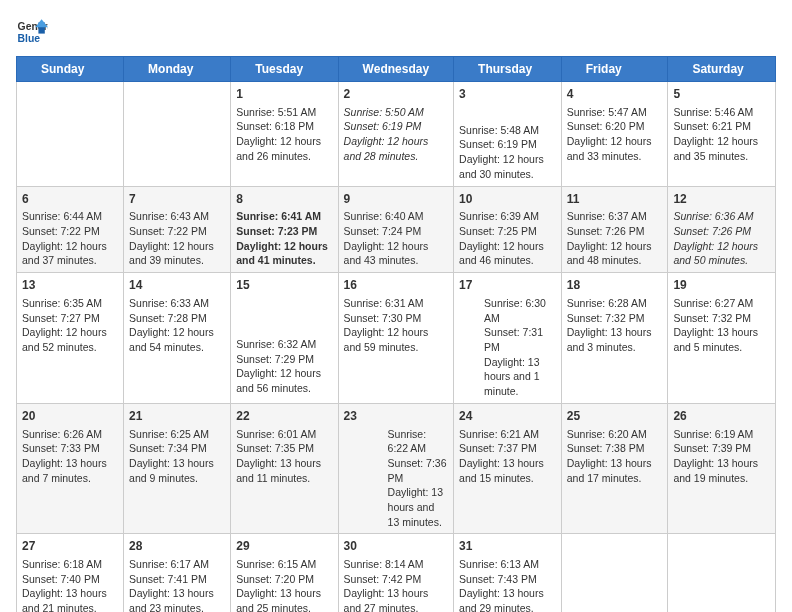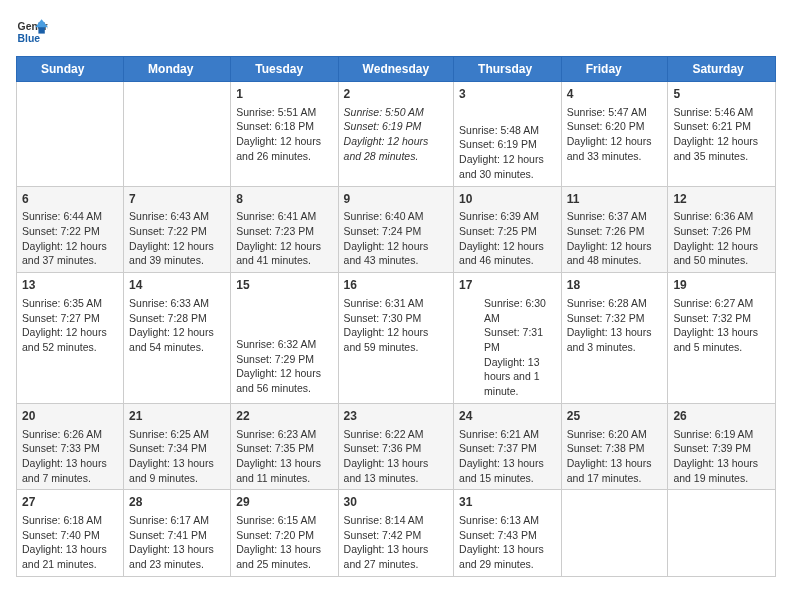--- a/index.html
+++ b/index.html
@@ -155,21 +155,21 @@
 Daylight: 12 hours and 37 minutes.</div>
         </td>
         <td>
           <span class="day-number">7</span>
           <div class="day-info" style="white-space: pre-line;">Sunrise: 6:43 AM
 Sunset: 7:22 PM
 Daylight: 12 hours and 39 minutes.</div>
         </td>
         <td>
           <span class="day-number">8</span>
-          <div class="day-info" style="white-space: pre-line;">Sunrise: 6:41 AM
+          <div class="day-info" style="white-space: pre-line; font-weight: bold;">Sunrise: 6:41 AM
 Sunset: 7:23 PM
 Daylight: 12 hours and 41 minutes.</div>
         </td>
         <td>
           <span class="day-number">9</span>
           <div class="day-info" style="white-space: pre-line;">Sunrise: 6:40 AM
 Sunset: 7:24 PM
 Daylight: 12 hours and 43 minutes.</div>
         </td>
         <td>
@@ -179,21 +179,21 @@
 Daylight: 12 hours and 46 minutes.</div>
         </td>
         <td>
           <span class="day-number">11</span>
           <div class="day-info" style="white-space: pre-line;">Sunrise: 6:37 AM
 Sunset: 7:26 PM
 Daylight: 12 hours and 48 minutes.</div>
         </td>
         <td>
           <span class="day-number">12</span>
-          <div class="day-info" style="white-space: pre-line;">Sunrise: 6:36 AM
+          <div class="day-info" style="white-space: pre-line; font-style: italic;">Sunrise: 6:36 AM
 Sunset: 7:26 PM
 Daylight: 12 hours and 50 minutes.</div>
         </td>
       </tr>
       <tr>
         <td>
           <span class="day-number">13</span>
           <div class="day-info" style="white-space: pre-line;">Sunrise: 6:35 AM
 Sunset: 7:27 PM
 Daylight: 12 hours and 52 minutes.</div>
@@ -243,27 +243,27 @@
 Daylight: 13 hours and 7 minutes.</div>
         </td>
         <td>
           <span class="day-number">21</span>
           <div class="day-info" style="white-space: pre-line;">Sunrise: 6:25 AM
 Sunset: 7:34 PM
 Daylight: 13 hours and 9 minutes.</div>
         </td>
         <td>
           <span class="day-number">22</span>
-          <div class="day-info" style="white-space: pre-line;">Sunrise: 6:23 AM
+          <div class="day-info" style="white-space: pre-line;">Sunrise: 6:01 AM
 Sunset: 7:35 PM
 Daylight: 13 hours and 11 minutes.</div>
         </td>
         <td>
           <span class="day-number">23</span>
-          <div class="day-info" style="white-space: pre-line;">Sunrise: 6:22 AM
+          <div class="day-info" style="white-space: pre-line; margin-left: 44px;">Sunrise: 6:22 AM
 Sunset: 7:36 PM
 Daylight: 13 hours and 13 minutes.</div>
         </td>
         <td>
           <span class="day-number">24</span>
           <div class="day-info" style="white-space: pre-line;">Sunrise: 6:21 AM
 Sunset: 7:37 PM
 Daylight: 13 hours and 15 minutes.</div>
         </td>
         <td>

